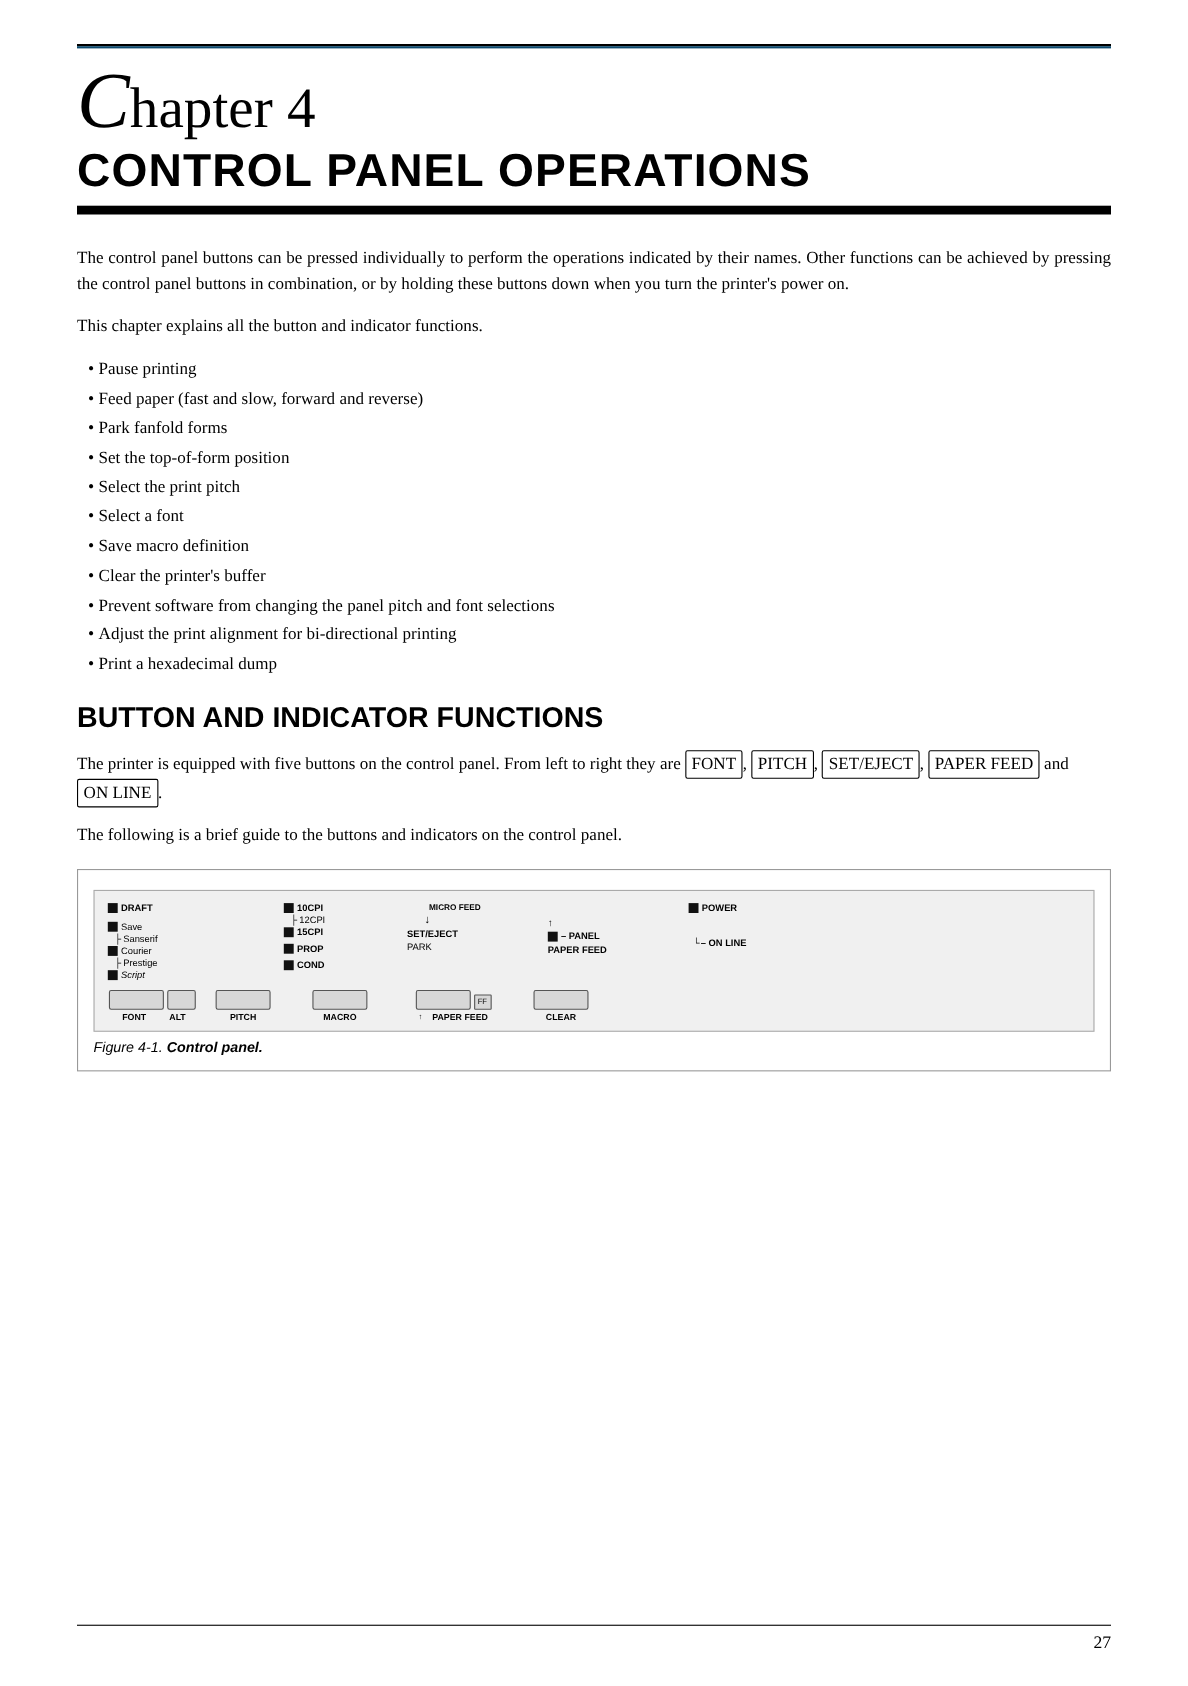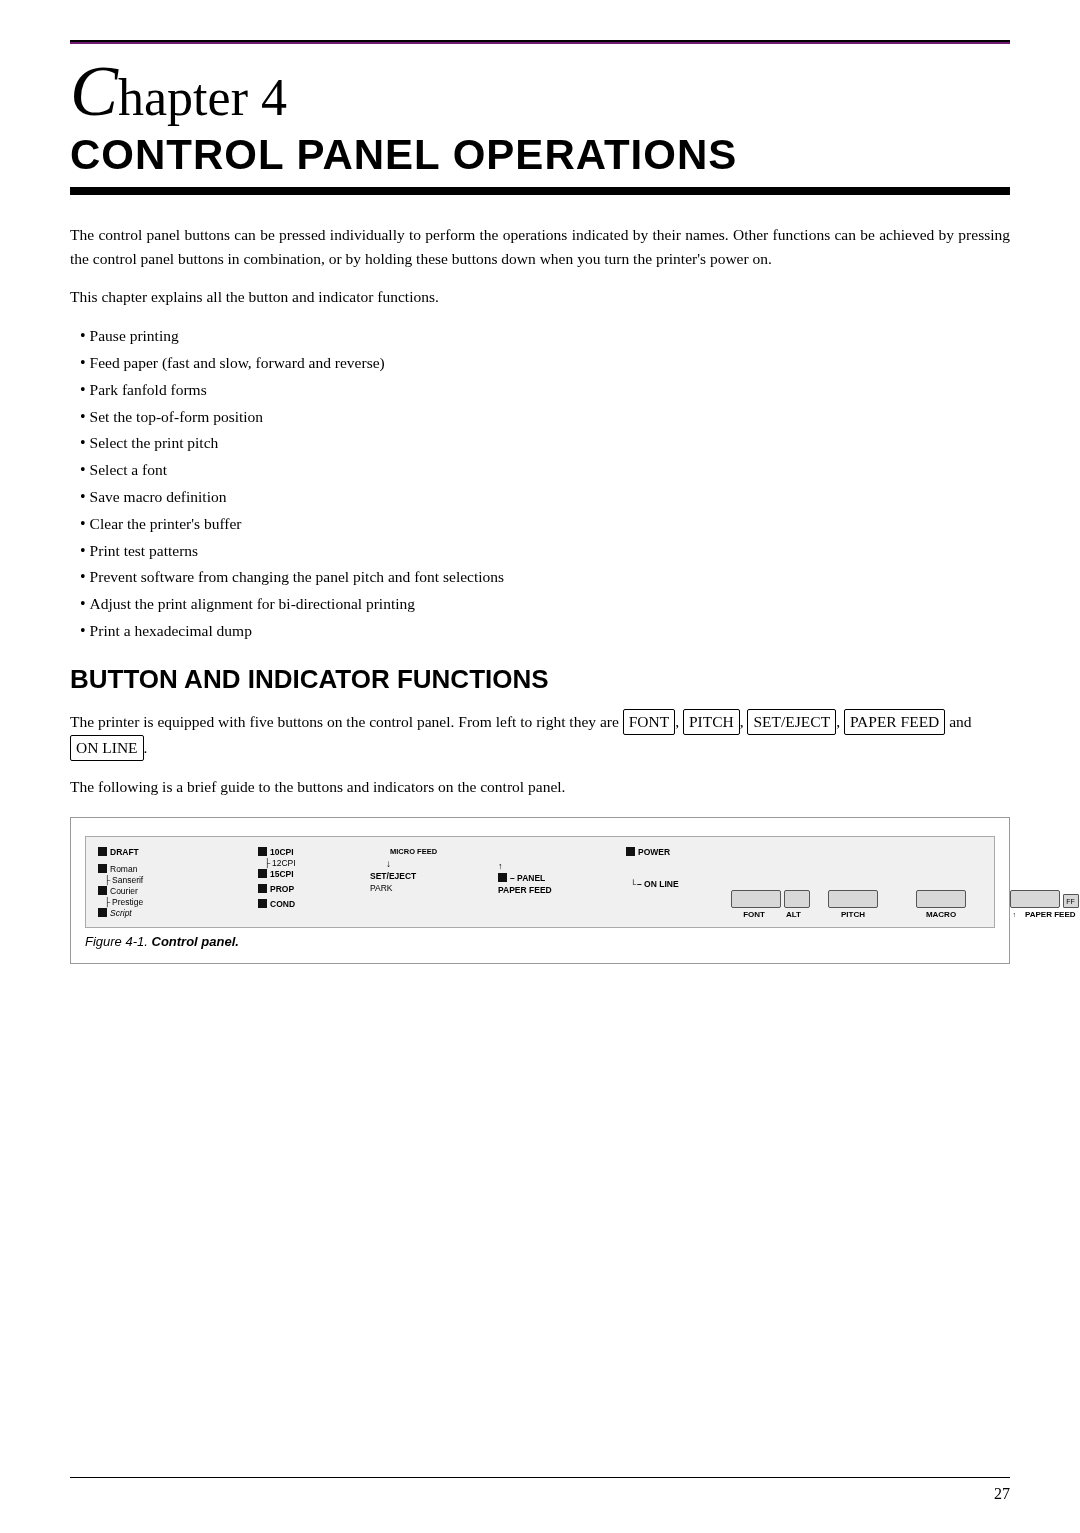--- a/index.html
+++ b/index.html
@@ -24,21 +24,21 @@
 
     
     .top-rule {
       border: none;
       border-top: 2px solid #000;
       margin-bottom: 0;
     }
 
     
     .chapter-header {
-      border-top: 2px solid #701a75;
+      border-top: 2px solid #0c4a6e;
       padding-top: 8px;
       margin-bottom: 0;
     }
 
     .chapter-word {
       font-size: 52px;
       font-family: "Times New Roman", Times, serif;
       font-weight: normal;
       line-height: 1.1;
     }
@@ -146,21 +146,21 @@
       border: none;
       border-top: 1px solid #000;
     }
 
     
     .cpanel {
       border: 1px solid #aaa;
       background: #f0f0f0;
       padding: 10px 12px 8px 12px;
       display: flex;
-      flex-direction: row;
+      flex-direction: column;
       gap: 4px;
       font-family: Arial, Helvetica, sans-serif;
       font-size: 8.5px;
     }
 
     .led {
       width: 9px;
       height: 9px;
       background: #111;
       display: inline-block;
@@ -192,21 +192,20 @@
 
   <ul class="bullet-list">
     <li>Pause printing</li>
     <li>Feed paper (fast and slow, forward and reverse)</li>
     <li>Park fanfold forms</li>
     <li>Set the top-of-form position</li>
     <li>Select the print pitch</li>
     <li>Select a font</li>
     <li>Save macro definition</li>
     <li>Clear the printer's buffer</li>
-    <li>Print test patterns</li>
     <li>Prevent software from changing the panel pitch and font selections</li>
     <li>Adjust the print alignment for bi-directional printing</li>
     <li>Print a hexadecimal dump</li>
   </ul>
 
   <h2 class="section-heading">BUTTON AND INDICATOR FUNCTIONS</h2>
 
   <p class="body-text">
     <span>The printer is equipped with five buttons on the control panel. From left to right they are</span>
     <span class="btn-box">FONT</span>,
@@ -226,21 +225,21 @@
       <div style="display:flex; align-items:flex-start; width:100%; gap:0;">
 
         <div style="display:flex; flex-direction:column; min-width:150px; margin-right:10px;">
           <div style="display:flex; align-items:center; margin-bottom:1px;">
             <span class="led"></span>
             <span style="font-size:8.5px; font-weight:bold;">DRAFT</span>
           </div>
           <div style="height:6px;"></div>
           <div style="display:flex; align-items:center; margin-bottom:1px;">
             <span class="led"></span>
-            <span style="font-size:8.5px;">Roman</span>
+            <span style="font-size:8.5px;">Save</span>
           </div>
           <div style="display:flex; align-items:center; margin-bottom:1px; padding-left:6px;">
             <span style="font-size:8.5px; margin-right:2px;">├</span>
             <span style="font-size:8.5px;">Sanserif</span>
           </div>
           <div style="display:flex; align-items:center; margin-bottom:1px;">
             <span class="led"></span>
             <span style="font-size:8.5px;">Courier</span>
           </div>
           <div style="display:flex; align-items:center; margin-bottom:1px; padding-left:6px;">

